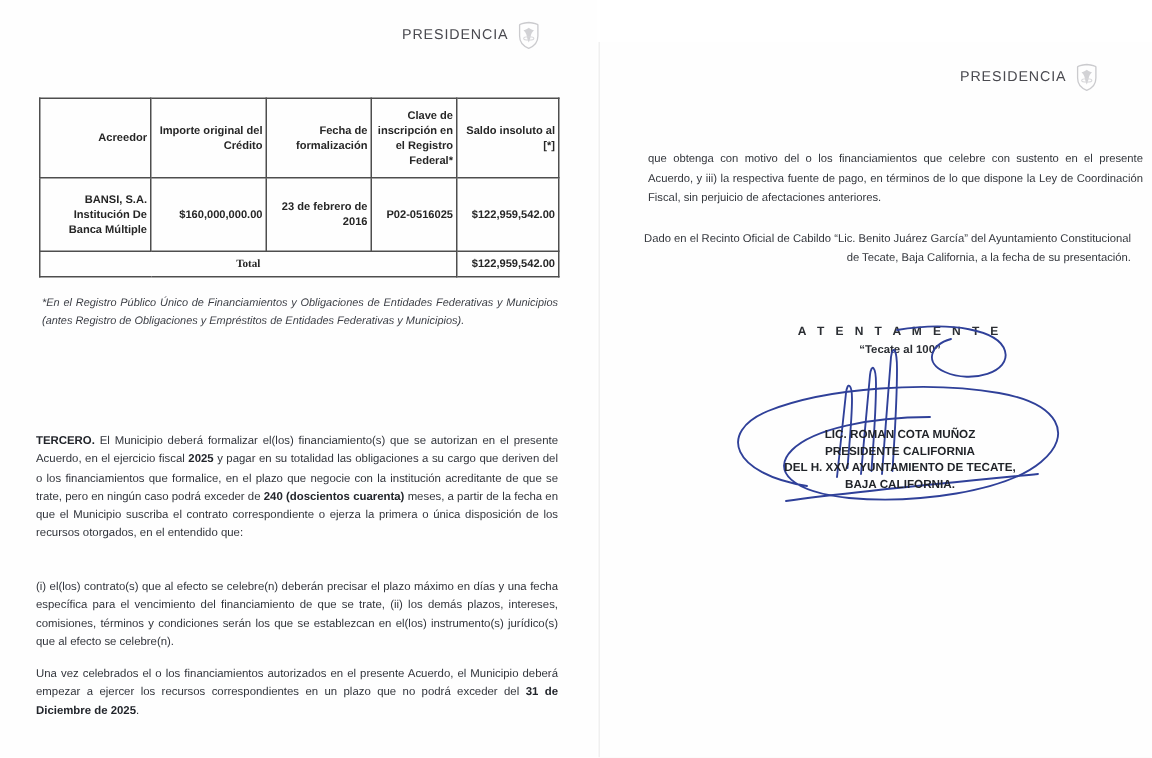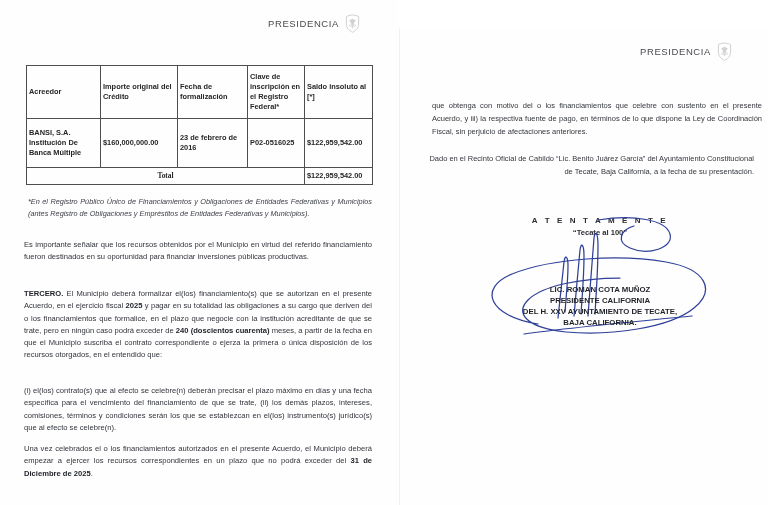--- a/index.html
+++ b/index.html
@@ -75,21 +75,21 @@
     top: 65px;
     width: 346px;
     border-collapse: collapse;
     font-size: 7.4px;
     color: #262626;
     font-weight: bold;
     table-layout: fixed;
   }
   .credit-table td, .credit-table th {
     border: 1px solid #4e4e4e;
-    text-align: left;
+    text-align: right;
     vertical-align: middle;
     padding: 3px 2px;
     line-height: 1.32;
     font-weight: bold;
   }
   .credit-table thead td { height: 46px; }
   .credit-table tbody td.body-cell { height: 42px; }
   .credit-table td.total-label { text-align: center; font-family: Liberation Serif, serif; }
   .col-a { width: 74px; }
   .col-b { width: 77px; }
@@ -219,21 +219,20 @@
         </tr>
         <tr>
           <td class="total-label" colspan="4">Total</td>
           <td>$122,959,542.00</td>
         </tr>
       </tbody>
     </table>
 
     <div class="para footnote p-foot">*En el Registro Público Único de Financiamientos y Obligaciones de Entidades Federativas y Municipios (antes Registro de Obligaciones y Empréstitos de Entidades Federativas y Municipios).</div>
 
-    <div class="para p-imp">Es importante señalar que los recursos obtenidos por el Municipio en virtud del referido financiamiento fueron destinados en su oportunidad para financiar inversiones públicas productivas.</div>
 
     <div class="para p-tercero">
       <b>TERCERO.</b><span> El Municipio deberá formalizar el(los) financiamiento(s) que se autorizan en el presente Acuerdo, en el ejercicio fiscal </span><b>2025</b><span> y pagar en su totalidad las obligaciones a su cargo que deriven del o los financiamientos que formalice, en el plazo que negocie con la institución acreditante de que se trate, pero en ningún caso podrá exceder de </span><b>240 (doscientos cuarenta)</b><span> meses, a partir de la fecha en que el Municipio suscriba el contrato correspondiente o ejerza la primera o única disposición de los recursos otorgados, en el entendido que:</span>
     </div>
 
     <div class="para p-i">(i) el(los) contrato(s) que al efecto se celebre(n) deberán precisar el plazo máximo en días y una fecha específica para el vencimiento del financiamiento de que se trate, (ii) los demás plazos, intereses, comisiones, términos y condiciones serán los que se establezcan en el(los) instrumento(s) jurídico(s) que al efecto se celebre(n).</div>
 
     <div class="para p-unavez">
       <span>Una vez celebrados el o los financiamientos autorizados en el presente Acuerdo, el Municipio deberá empezar a ejercer los recursos correspondientes en un plazo que no podrá exceder del </span><b>31 de Diciembre de 2025</b><span>.</span>
     </div>

